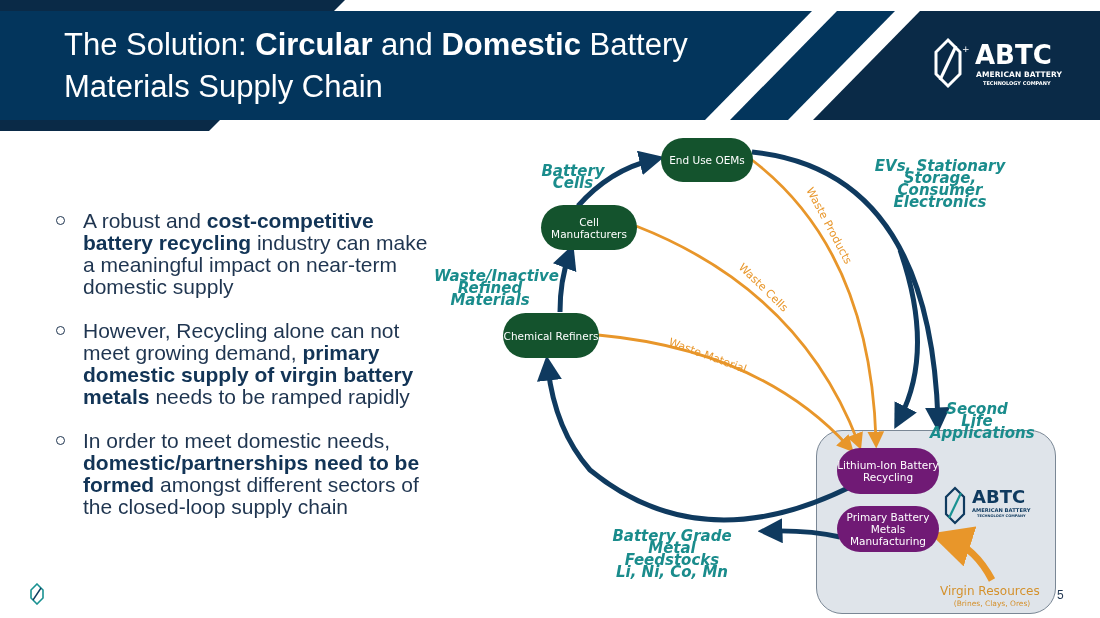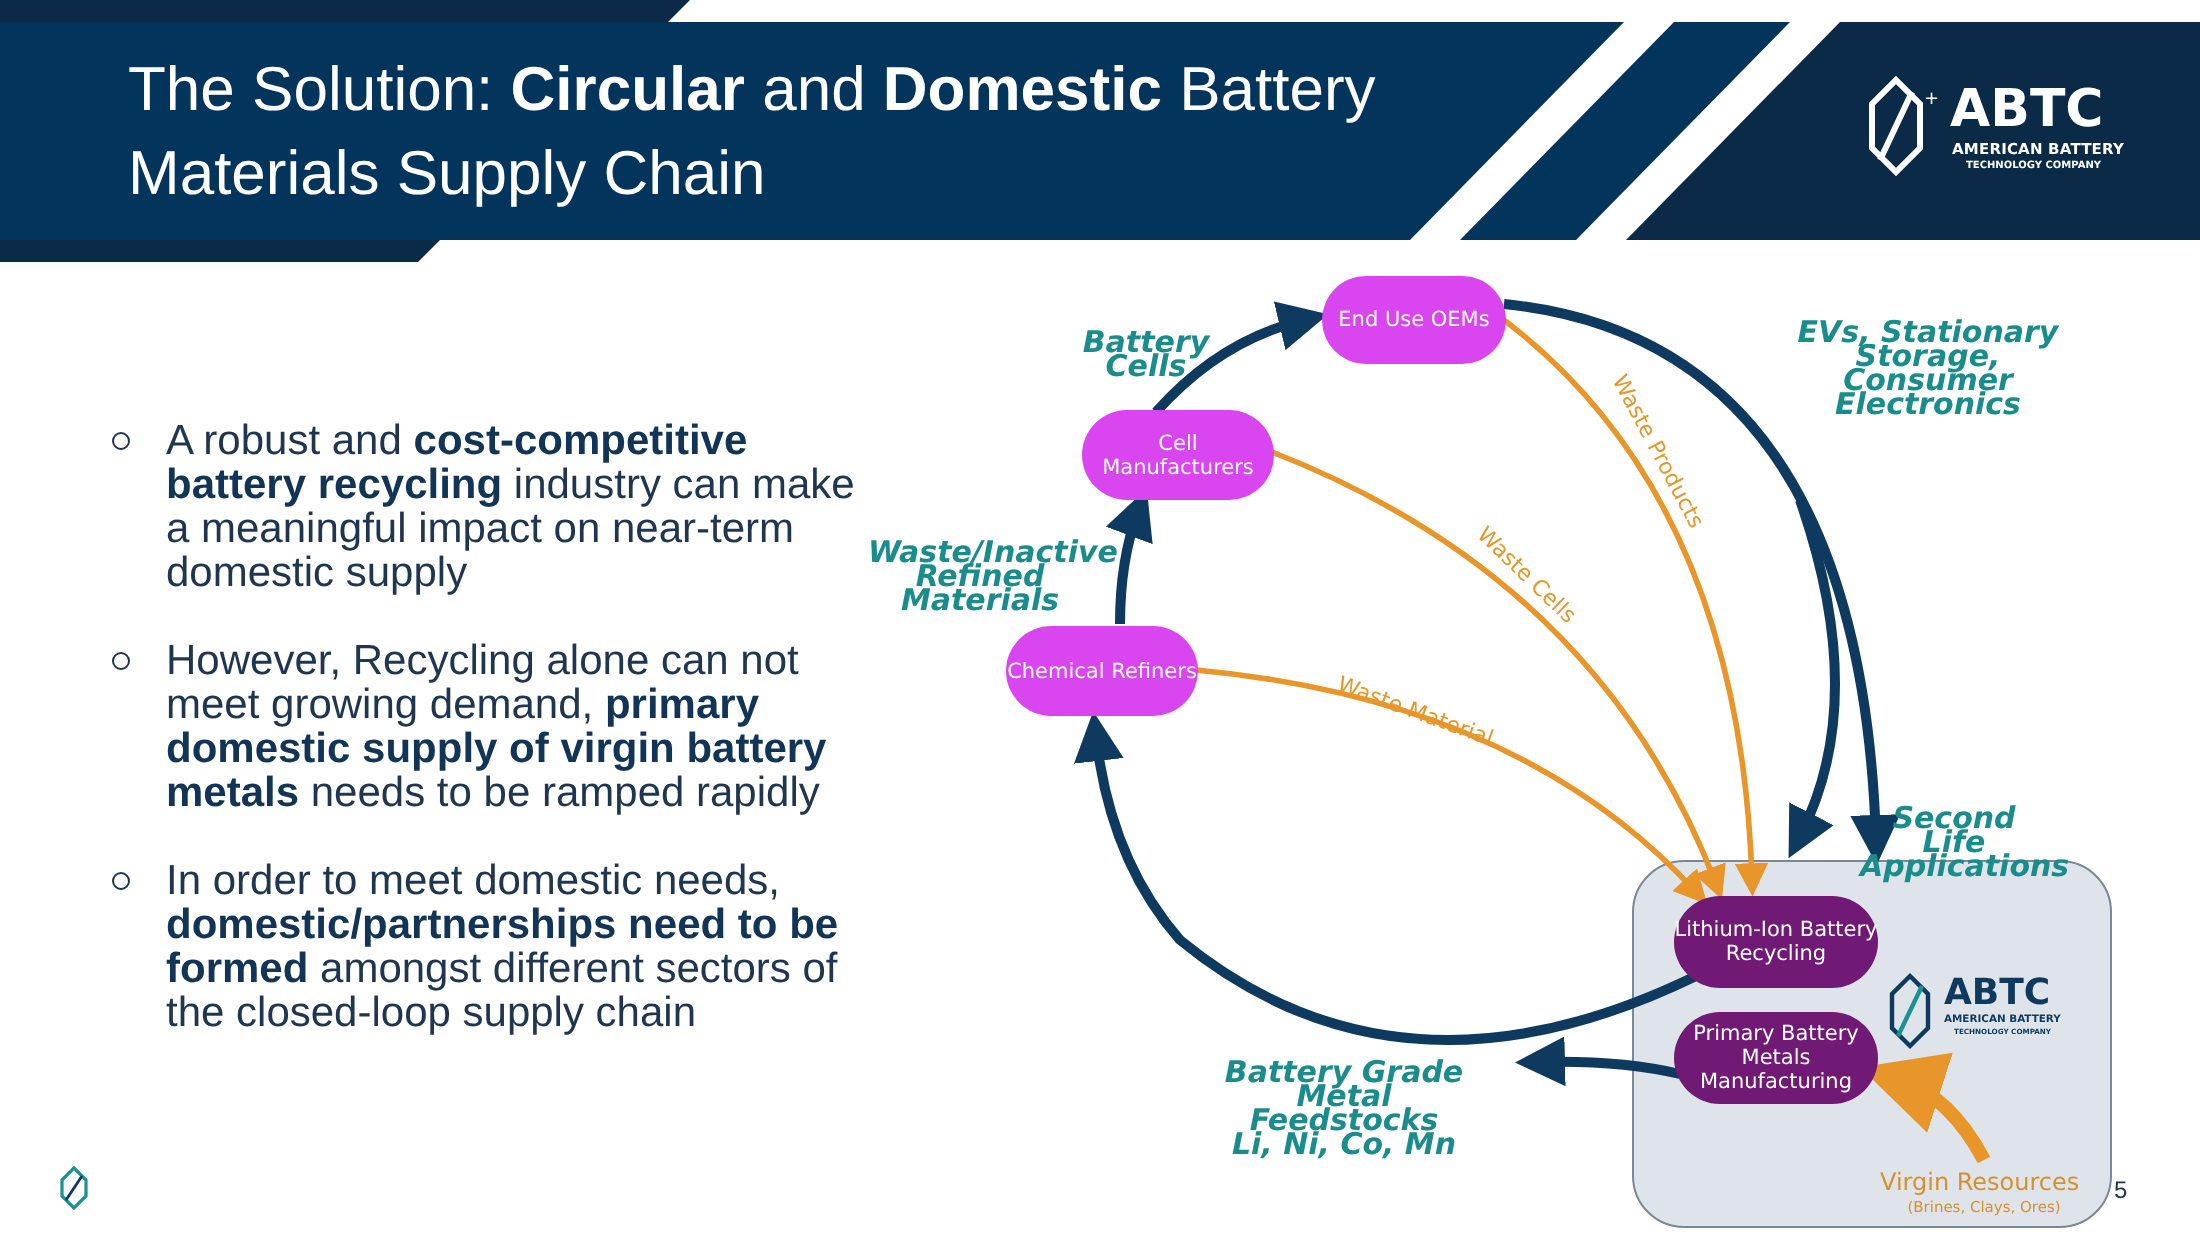--- a/index.html
+++ b/index.html
@@ -10,21 +10,21 @@
   .title { position:absolute; left:40px; top:24px; color:#ffffff; font-size:31px; line-height:42px;
            font-family:Liberation Sans, sans-serif; font-weight:normal; width:760px;margin-left:24px; }
   .title b { font-weight:bold; }
   .logo-text { position:absolute; font-family:"DejaVu Sans", sans-serif; color:#ffffff; }
   .bullets { position:absolute; left:56px; top:210px; width:380px; color:#1f3550; font-size:21px; line-height:22px; }
   .bullet { position:relative; padding-left:27px; margin-bottom:22px; }
   .bullet .dot { position:absolute; left:0; top:6px; width:7px; height:7px; border:1.3px solid #1f3550; border-radius:50%; }
   .bullet b { color:#123456; }
   .node { position:absolute; display:flex; align-items:center; justify-content:center; text-align:center;
           color:#ffffff; font-family:"DejaVu Sans", sans-serif; font-size:10.5px; line-height:12px; border-radius:24px; }
-  .teal { background:#d946ef; }
+  .teal { background:#14532d; }
   .navy { background:#701a75; }
   .lbl { position:absolute; font-family:"DejaVu Sans", sans-serif; font-style:italic; font-weight:bold;
          color:#1a8c8c; font-size:15px; line-height:12px; text-align:center; }
   .olbl { font-family:"DejaVu Sans", sans-serif; font-size:11px; fill:#e8962a; }
   .page-num { position:absolute; left:1057px; top:588px; font-size:12px; color:#1f3550; }
   .box { position:absolute; left:816px; top:430px; width:238px; height:182px; background:#dfe4ea;
          border:1.3px solid #7a8795; border-radius:26px; }
 </style>
 </head>
 <body>
@@ -103,21 +103,21 @@
 </svg>
 
 <div class="node teal" style="left:661px;top:138px;width:92px;height:44px;">End Use OEMs</div>
 <div class="node teal" style="left:541px;top:205px;width:96px;height:45px;">Cell Manufacturers</div>
 <div class="node teal" style="left:503px;top:313px;width:96px;height:45px;">Chemical Refiners</div>
 <div class="node navy" style="left:837px;top:448px;width:102px;height:46px;">Lithium-Ion Battery Recycling</div>
 <div class="node navy" style="left:837px;top:506px;width:102px;height:46px;">Primary Battery Metals Manufacturing</div>
 
 <div class="lbl" style="left:520px;top:165px;width:106px;">Battery Cells</div>
 <div class="lbl" style="left:434px;top:270px;width:112px;">Waste/Inactive Refined Materials</div>
-<div class="lbl" style="left:862px;top:160px;width:156px;margin-left:24px;">EVs, Stationary Storage, Consumer Electronics</div>
+<div class="lbl" style="left:862px;top:160px;width:156px;">EVs, Stationary Storage, Consumer Electronics</div>
 <div class="lbl" style="left:930px;top:403px;width:94px;">Second Life Applications</div>
 <div class="lbl" style="left:612px;top:530px;width:120px;line-height:12px;">
   <div>Battery Grade</div>
   <div>Metal Feedstocks</div>
   <div>Li, Ni, Co, Mn</div>
 </div>
 
 <div class="abs" style="left:972px;top:488px;font-family:'DejaVu Sans',sans-serif;font-weight:bold;font-size:18px;color:#0f3a5f;line-height:18px;">ABTC</div>
 <div class="abs" style="left:972px;top:507px;font-family:'DejaVu Sans',sans-serif;font-weight:bold;font-size:5.2px;color:#0f3a5f;">AMERICAN BATTERY</div>
 <div class="abs" style="left:977px;top:514px;font-family:'DejaVu Sans',sans-serif;font-weight:bold;font-size:3.6px;color:#0f3a5f;">TECHNOLOGY COMPANY</div>

